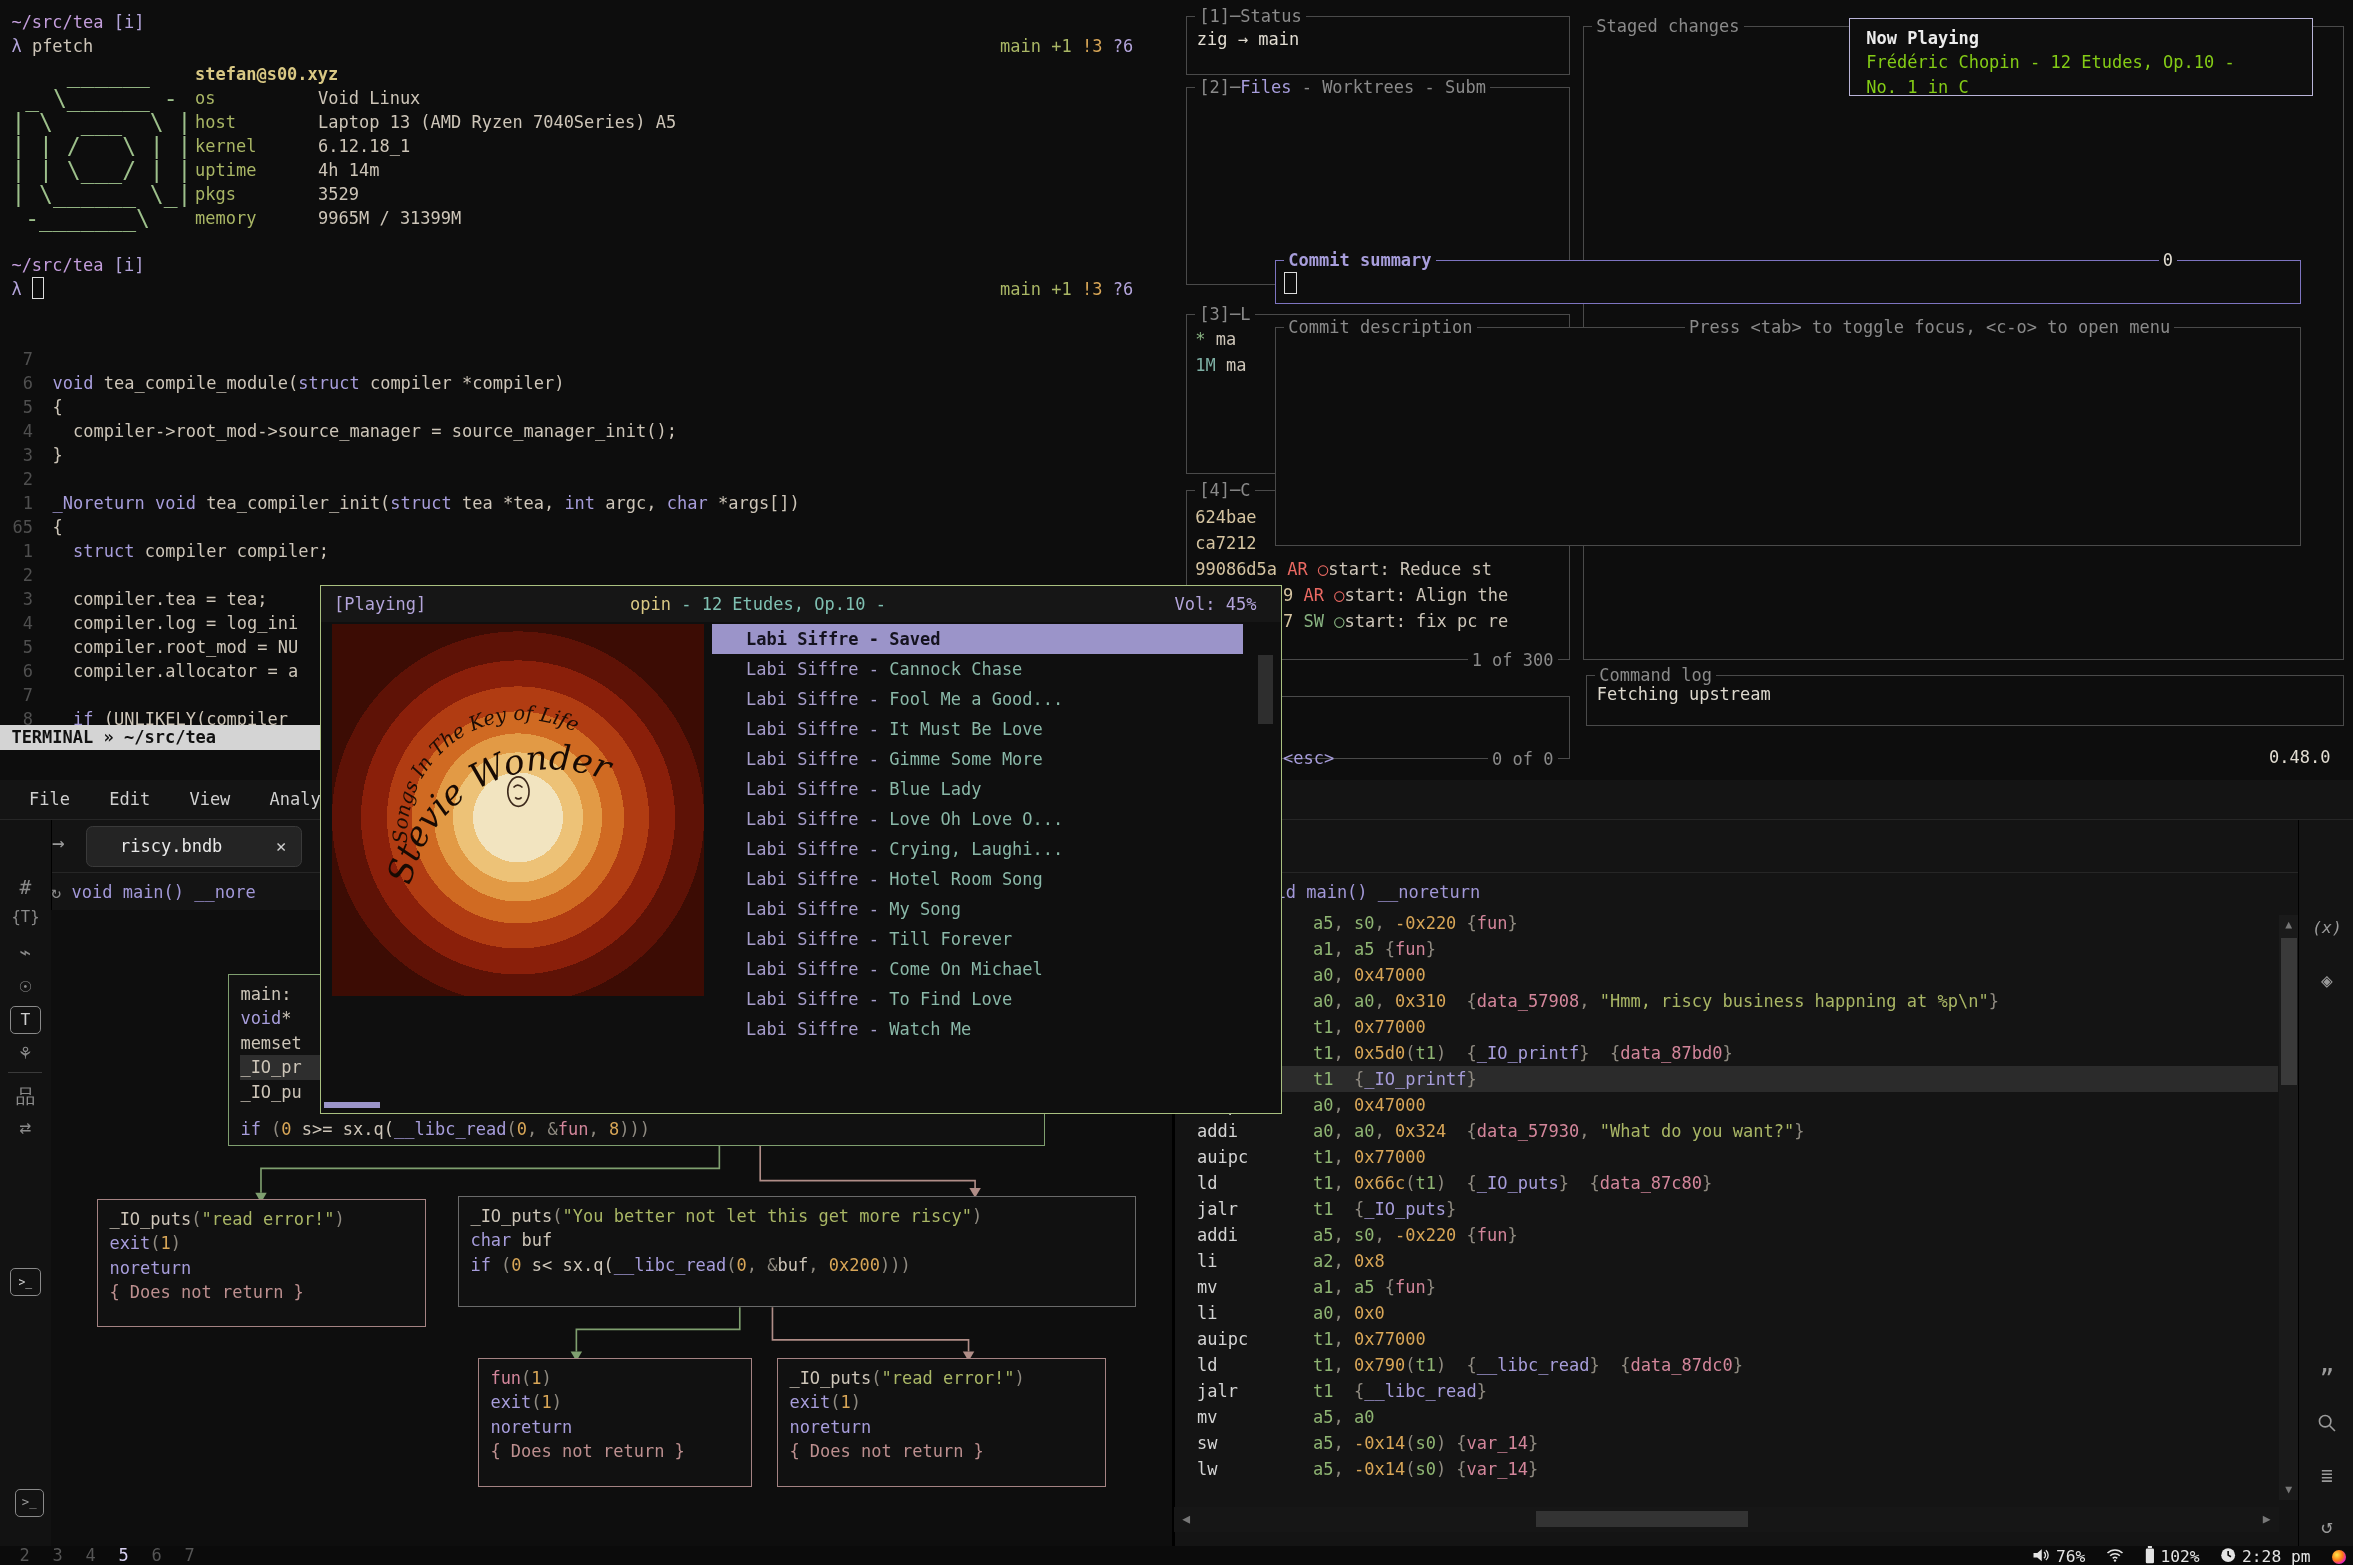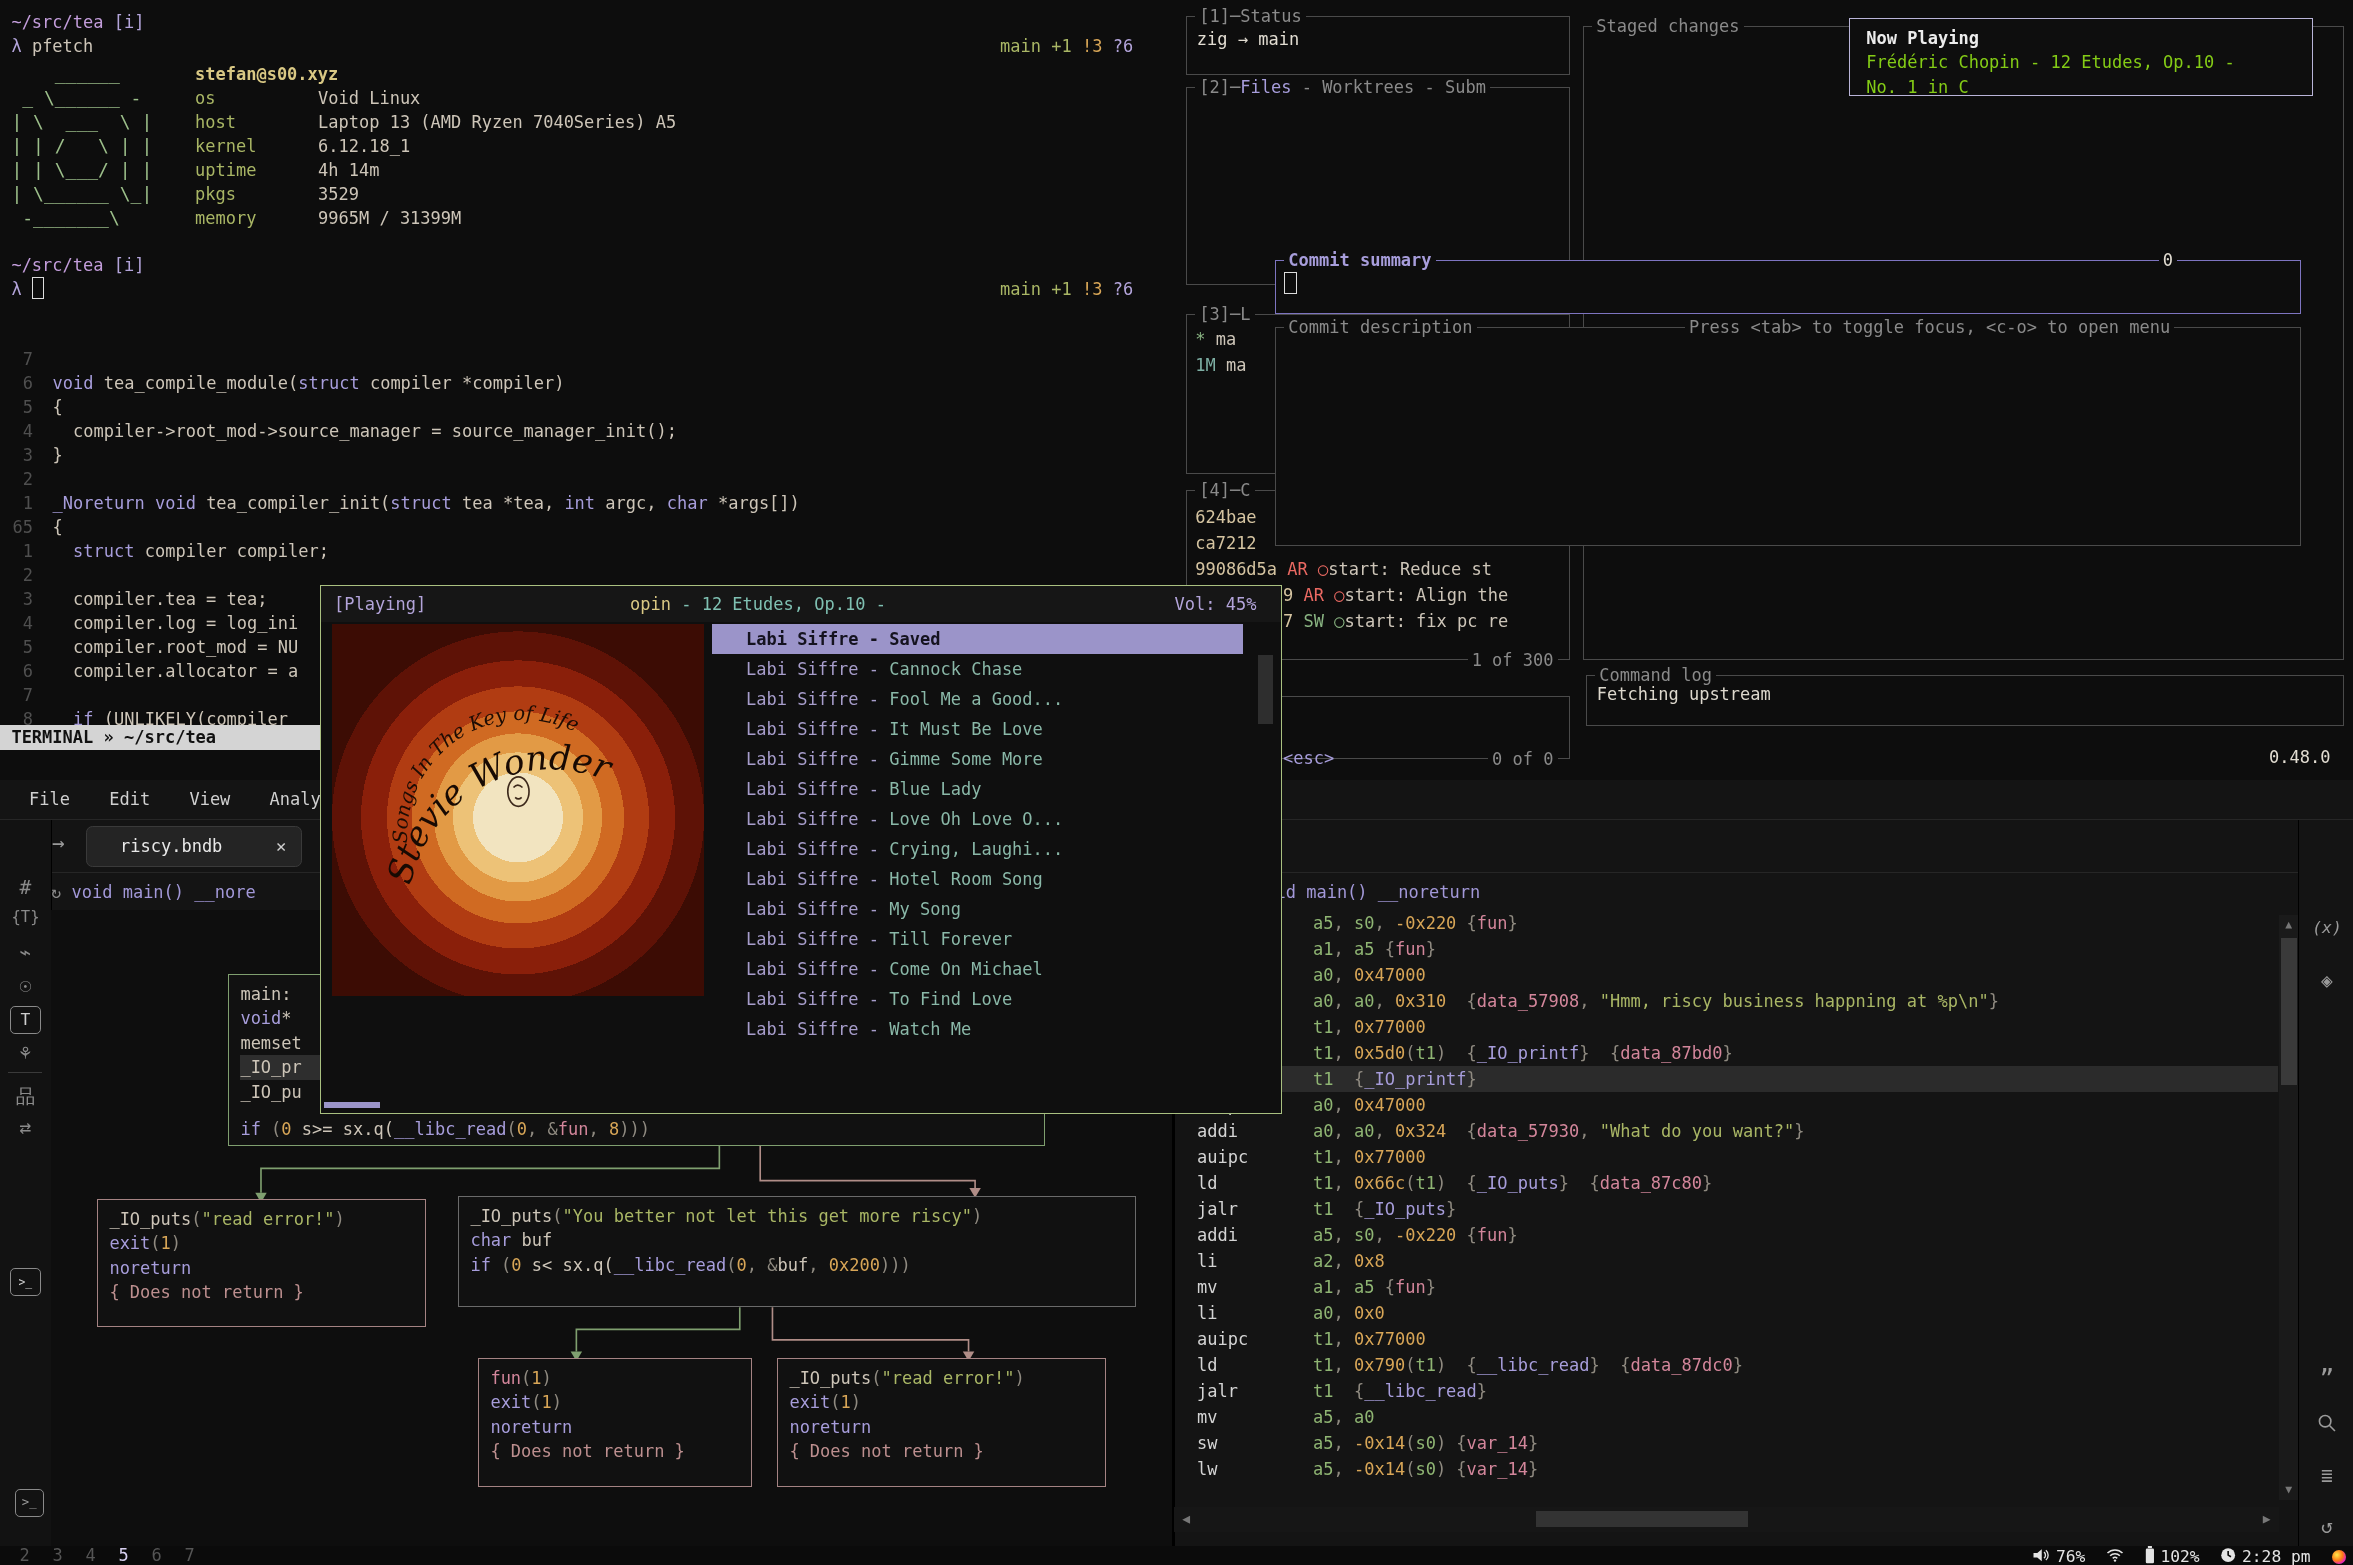--- a/index.html
+++ b/index.html
@@ -12,21 +12,21 @@
   .tk-g{color:#a9b665}.tk-p{color:#8f8a80}.tk-r{color:#8fb573}.tk-m{color:#bd8f8f}
   .tk-y{color:#d5c4a1}.tk-c{color:#7daea3}.tk-red{color:#ea6962}.tk-grn{color:#89b482}
   .tk-cr{color:#ea6962}.tk-cg{color:#89b482}
   .tk-a{color:#a79dcb}.tk-t{color:#8ab8a8}
   .tk-dim{color:#8a8a8a}.tk-act{color:#a79ddb}
   
   #term{left:0;top:0;width:1181px;height:780px;}
   .tline{position:absolute;white-space:pre;line-height:24px;}
   .cwd{color:#c39ddb}.lam{color:#b3a4da}
   .gs-b{color:#a9b665}.gs-a{color:#a9b665}.gs-m{color:#d8a657}.gs-u{color:#b3a4da}
-  #fetch-art{left:11.4px;top:62px;color:#9dc08b;line-height:24px;font-size:18px;}
+  #fetch-art{left:11.4px;top:62px;color:#9dc08b;line-height:24px;font-size:23px;}
   #fetch-info{left:195px;top:62px;line-height:24px;}
   #fetch-info .fi-row{height:24px;white-space:pre;}
   .fi-label{display:inline-block;width:123px;color:#a9b665;}
   .fi-user{color:#d9c884;font-weight:bold;}
   .cursor-hollow{display:inline-block;width:10.6px;height:19.6px;border:1.6px solid #ddd;vertical-align:-3.3px;}
   
   #editor{left:0;top:347px;width:1181px;}
   .cl{height:24px;line-height:24px;white-space:pre;}
   .gut{display:inline-block;width:33px;text-align:right;color:#4f4f4f;}
   .cl .ct{margin-left:19.6px;margin-top:36px;}
@@ -215,21 +215,21 @@
     <span class="lg-title">Staged changes</span>
   </div>
 
   <div class="lg-panel" style="left:1586px;top:675px;width:758px;height:51px">
     <span class="lg-title">Command log</span>
     <div style="padding:8.2px 0 0 9.8px;color:#ddd8cd">Fetching upstream</div>
   </div>
 
   <div class="abs" style="left:2269px;top:747px;color:#e2ddd2">0.48.0</div>
 
-  <div class="lg-panel lg-purple" style="left:1275px;top:260px;width:1026px;height:54px;z-index:6;background:#0d0d0d">
+  <div class="lg-panel lg-purple" style="left:1275px;top:260px;width:1026px;height:44px;z-index:6;background:#0d0d0d">
     <span class="lg-title">Commit summary</span>
     <span class="lg-title" style="left:auto;right:123px;font-weight:normal;color:#e2ddd2">0</span>
     <span class="cursor-hollow" style="position:absolute;left:8.2px;top:11.4px"></span>
   </div>
 
   <div class="lg-panel" style="left:1275px;top:327px;width:1026px;height:219px;z-index:6;background:#0d0d0d">
     <span class="lg-title">Commit description</span>
     <span class="lg-title" style="left:409px">Press &lt;tab&gt; to toggle focus, &lt;c-o&gt; to open menu</span>
   </div>
 

